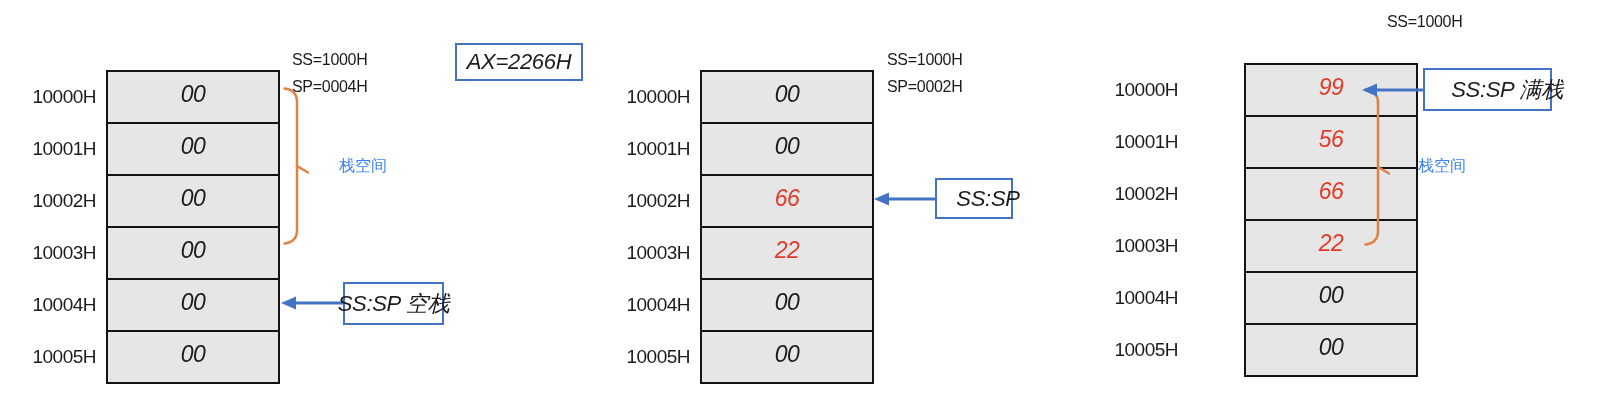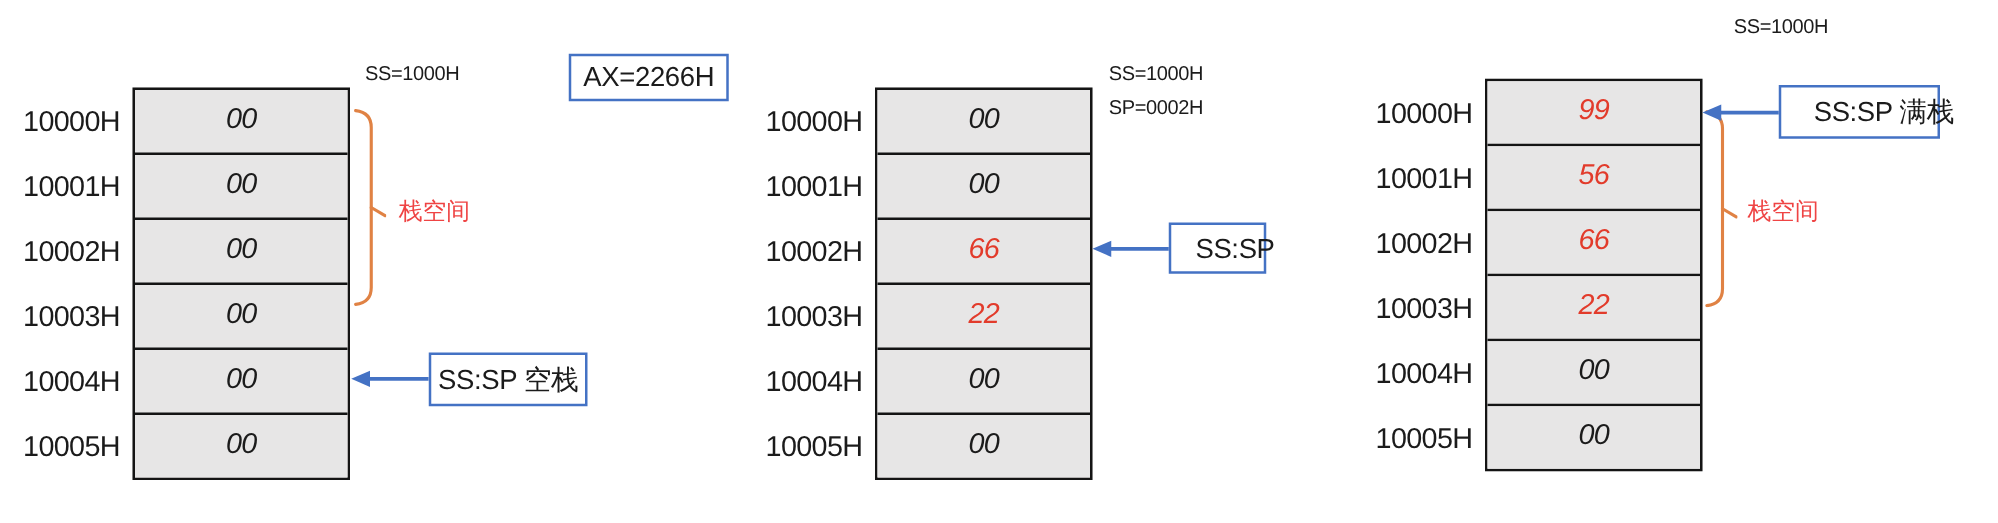--- a/index.html
+++ b/index.html
@@ -8,21 +8,21 @@
     width:1598px;height:418px;
     background:#ffffff;
     font-family:"Liberation Sans","DejaVu Sans",sans-serif;
     color:#1b1b1b;
     overflow:hidden;
   }
   
   .addr-col{position:absolute;width:92px;}
   .addr{
     height:52px;display:flex;align-items:center;justify-content:flex-end;
-    font-size:23px;letter-spacing:-0.5px;padding-top:2px;box-sizing:border-box;text-align:right;
+    font-size:19px;letter-spacing:-0.5px;padding-top:2px;box-sizing:border-box;text-align:right;
   }
   .cell-col{
     position:absolute;width:170px;
     border:2px solid #141414;background:#E7E6E6;
   }
   .cell{
     height:50px;border-bottom:2px solid #141414;
     display:flex;align-items:center;justify-content:center;
     background:#E7E6E6;
     font-style:italic;
@@ -30,34 +30,34 @@
   .cell:last-child{border-bottom:none;}
   .val{font-size:23px;letter-spacing:-0.5px;transform:translateY(-3px);}
   .val.red{color:#E23B2B;}
   
   .regs{position:absolute;font-size:16px;line-height:27px;letter-spacing:-0.3px;white-space:nowrap;}
   
   .bluebox{
     position:absolute;box-sizing:border-box;
     border:2.5px solid #4472C4;background:#ffffff;
     display:flex;align-items:center;justify-content:center;
-    font-size:22px;letter-spacing:-0.3px;white-space:nowrap;
-  }
-  
-  .orange-label{position:absolute;color:#ef4444;font-size:19px;white-space:nowrap;}
+    font-size:22px;letter-spacing:-0.3px;white-space:nowrap;font-style:italic;
+  }
+  
+  .orange-label{position:absolute;color:#3b82f6;font-size:16px;white-space:nowrap;margin-left:20px;}
   
   .arrow,.brace{position:absolute;}
   #mem1-addr{left:4px;top:70px;}     #mem1-cells{left:106px;top:70px;}
   #mem2-addr{left:598px;top:70px;}   #mem2-cells{left:700px;top:70px;}
-  #mem3-addr{left:1086px;top:63px;}  #mem3-cells{left:1188px;top:63px;}
+  #mem3-addr{left:1086px;top:63px;}  #mem3-cells{left:1244px;top:63px;}
   #regs1{left:292px;top:46px;}
   #regs2{left:887px;top:46px;}
   #regs3{left:1387px;top:8px;}
   #axbox{left:455px;top:43px;width:128px;height:38px;}
-  #ptr1{left:343px;top:282px;width:127px;height:43px;}
+  #ptr1{left:343px;top:282px;width:101px;height:43px;}
   #ptr2{left:935px;top:178px;width:78px;height:41px;padding-left:28px;}
   #ptr3{left:1423px;top:68px;width:129px;height:43px;padding-left:39px;}
   #arr1{left:280px;top:294px;}
   #arr2{left:873px;top:190px;}
   #arr3{left:1361px;top:81px;}
   #brace1{left:283px;top:87px;}
   #brace3{left:1364px;top:88px;}
   #slabel1{left:319px;top:156px;}
   #slabel3{left:1398px;top:156px;}
 </style>
@@ -89,20 +89,21 @@
       </div>
     <div class="cell">
         <span class="val">00</span>
       </div>
     <div class="cell">
         <span class="val">00</span>
       </div>
   </div>
   <div class="regs" id="regs1">
     <div>SS=1000H</div>
+    <div>SP=0004H</div>
   </div>
   <div class="bluebox" id="axbox">
     <span>AX=2266H</span>
   </div>
   <svg class="brace" id="brace1" width="26" height="158" viewBox="0 0 26 158">
     <path d="M1.5,1.5 C10,2.5 14,7 14,15 L14,143 C14,151 10,155.5 1.5,156.5" fill="none" stroke="#E08244" stroke-width="2.5" stroke-linecap="round"></path>
     <path d="M14,79 L25,85.5" fill="none" stroke="#E08244" stroke-width="2.5" stroke-linecap="round"></path>
   </svg>
   <div class="orange-label" id="slabel1">栈空间</div>
   <svg class="arrow" id="arr1" width="64" height="18" viewBox="0 0 64 18">

